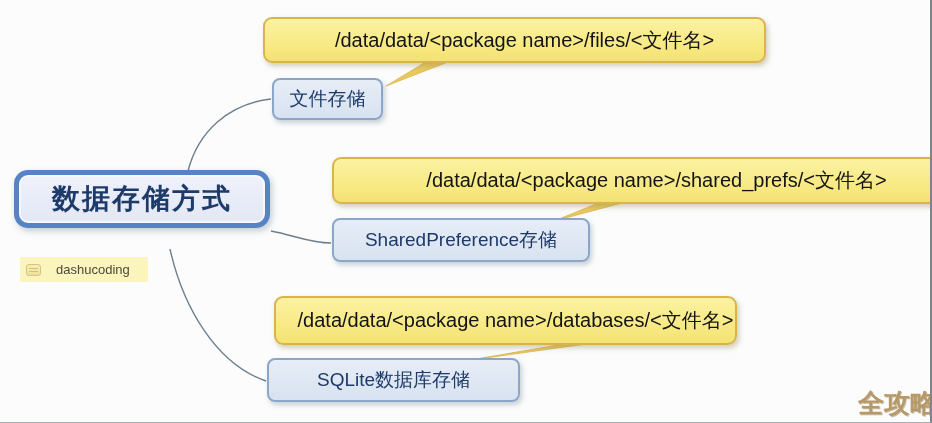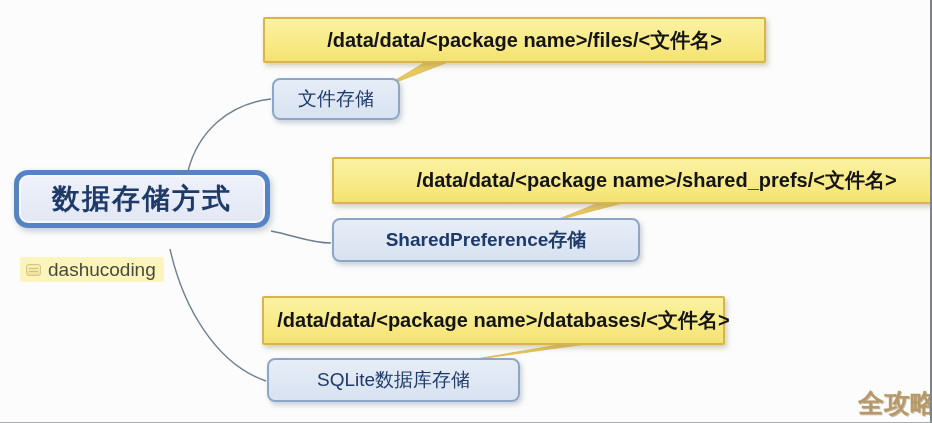--- a/index.html
+++ b/index.html
@@ -22,37 +22,37 @@
     border:5px solid #5583c4;border-radius:14px;
     box-shadow:2px 3px 6px rgba(100,115,140,.35), inset 0 0 0 2px #f6f8fd;
     color:#1d3a69;font-size:28px;font-weight:bold;letter-spacing:2px;
   }
   .topic{
     background:linear-gradient(180deg,#e6edf7 0%,#d8e2f0 100%);
     border:2px solid #8ba6c7;border-radius:8px;
     box-shadow:2px 3px 5px rgba(110,125,150,.35);
     color:#1d3a69;font-size:19px;
   }
-  .topic1{left:272px;top:78px;width:128px;height:42px;}
-  .topic2{left:332px;top:218px;width:308px;height:44px;font-weight:bold;}
+  .topic1{left:272px;top:78px;width:111px;height:42px;}
+  .topic2{left:332px;top:218px;width:258px;height:44px;}
   .topic3{left:267px;top:358px;width:253px;height:44px;}
   .note{
     background:linear-gradient(180deg,#fbf2a2 0%,#f7e880 70%,#f3e173 100%);
-    border:2px solid #d9b44e;border-radius:2px;
+    border:2px solid #d9b44e;border-radius:9px;
     box-shadow:2px 3px 5px rgba(150,138,88,.4);
-    color:#141414;font-size:20px;font-weight:bold;padding-left:20px;
+    color:#141414;font-size:20px;font-weight:normal;padding-left:20px;
   }
   .note1{left:263px;top:17px;width:503px;height:46px;}
   .note2{left:332px;top:157px;width:629px;height:47px;}
-  .note3{left:262px;top:296px;width:463px;height:49px;}
+  .note3{left:274px;top:296px;width:463px;height:49px;}
   .tag{
     position:absolute;left:20px;top:257px;height:25px;z-index:2;
-    display:flex;align-items:center;gap:7px;padding:0 8px 0 6px;
+    display:flex;align-items:center;gap:15px;padding:0 18px 0 6px;
     background:#fbf4bc;border-radius:2px;
-    color:#4a4a3a;font-size:19px;
+    color:#4a4a3a;font-size:13px;
   }
   .tag-icon{
     width:15px;height:12px;box-sizing:border-box;
     border:1px solid #d2c48a;border-radius:3px;
     background:
       linear-gradient(180deg,#f7efad 0%,#efe29a 100%);
     position:relative;flex:0 0 auto;
   }
   .tag-icon::after{
     content:"";position:absolute;left:2px;top:3px;width:9px;height:1px;

